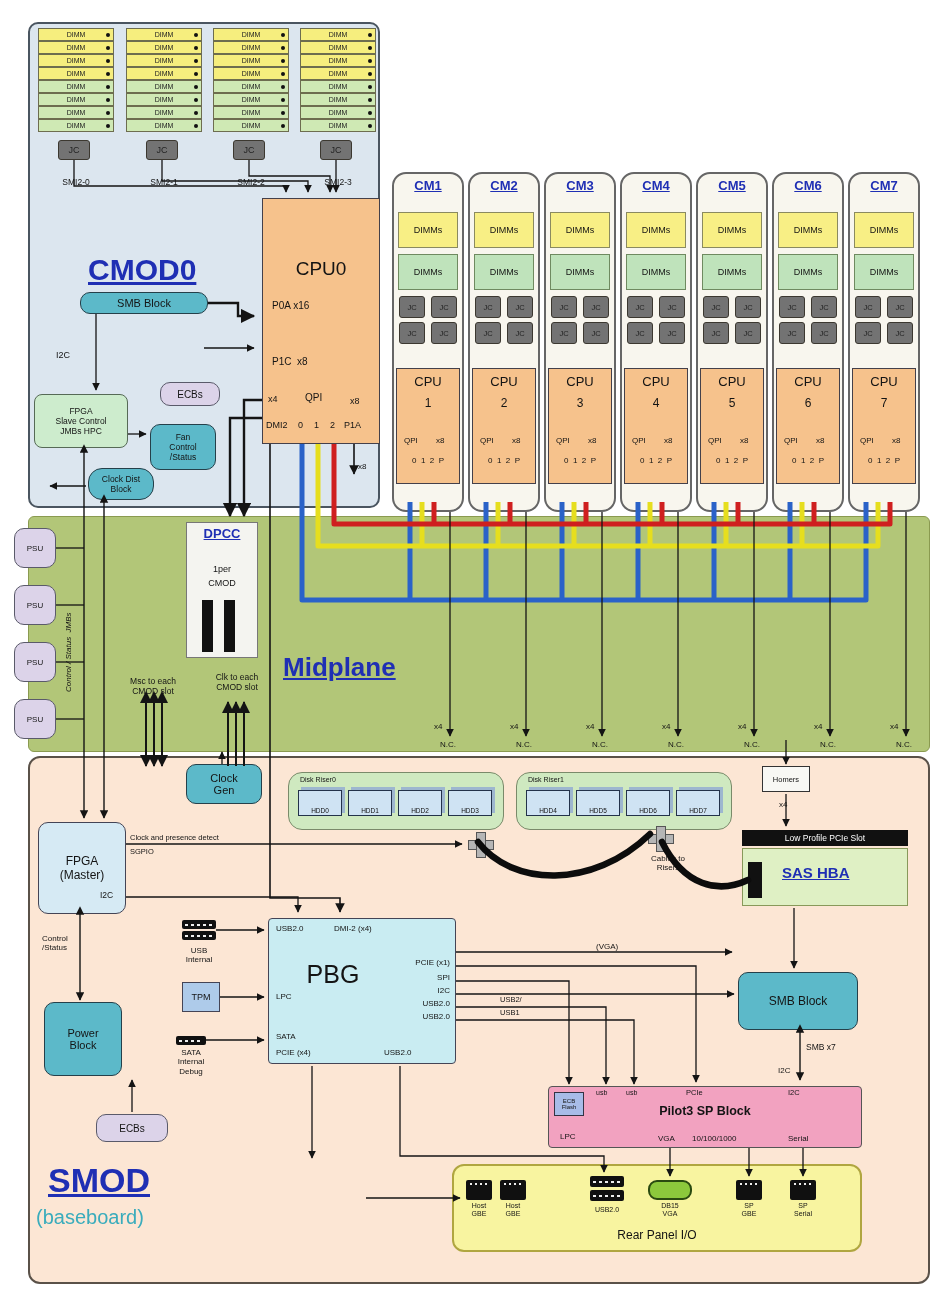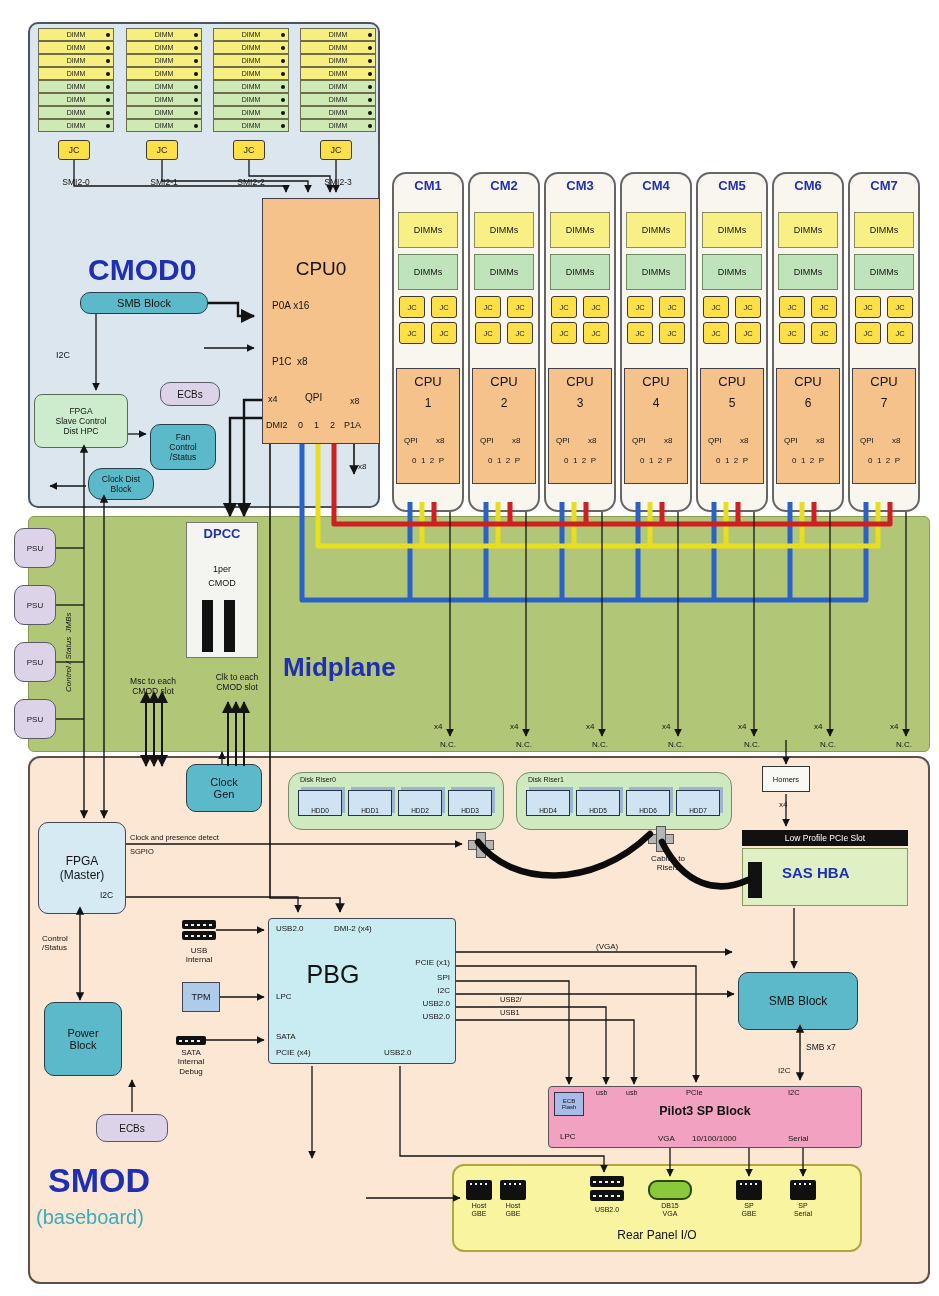--- a/index.html
+++ b/index.html
@@ -2,28 +2,28 @@
 <html><head>
 <meta charset="utf-8">
 <style>
   *{margin:0;padding:0;box-sizing:border-box}
   body{background:#fff;font-family:"Liberation Sans",sans-serif}
   #canvas{position:relative;width:939px;height:1296px;background:#ffffff;overflow:hidden}
   .b{position:absolute;box-sizing:border-box}
   .t{position:absolute;white-space:pre;color:#141414;line-height:1.18}
   .c{text-align:center}
   .r{text-align:right}
-  .bt{color:#1f2fb4;font-weight:bold;}
+  .bt{color:#1f2fb4;font-weight:bold;text-decoration:underline}
   .flexc{display:flex;flex-direction:column;align-items:center;justify-content:center;text-align:center;color:#141414}
   .teal{background:#5cb9c9;border:1px solid #25404a;border-radius:10px}
   .lav{background:#dcd3e9;border:1px solid #5a5a6a;border-radius:10px}
   .dimm-row{position:absolute;border:1px solid #6d6d4f;display:flex;align-items:center;justify-content:center;font-size:7px;color:#222}
   .ylw{background:#f6ee7e}.grn{background:#cfe9b4}
   .dot{position:absolute;right:3px;top:4px;width:4px;height:4px;background:#111;border-radius:50%}
-  .jc{position:absolute;background:#fde047;border:1px solid #3c3830;border-radius:3px;display:flex;align-items:center;justify-content:center;color:#222}
+  .jc{position:absolute;background:#737373;border:1px solid #3c3830;border-radius:3px;display:flex;align-items:center;justify-content:center;color:#222}
   .cpu{background:#f6c28c;border:1.5px solid #44404a}
   .cmcol{background:#f8f6ee;border:2px solid #666;border-radius:14px}
   .port-icon{position:absolute;background:#101010;border-radius:2px}
   .port-icon:before{content:"";position:absolute;left:4px;right:4px;top:3px;height:2px;background:repeating-linear-gradient(90deg,#eee 0 2px,rgba(0,0,0,0) 2px 5px)}
   .usbc{position:absolute;background:#101010;border-radius:2px}
   .usbc:before{content:"";position:absolute;left:3px;right:3px;top:50%;margin-top:-1px;height:2px;background:repeating-linear-gradient(90deg,#eee 0 3px,rgba(0,0,0,0) 3px 6px)}
   .plus{position:absolute;width:24px;height:24px}
   .plus:before{content:"";position:absolute;left:0;top:8px;width:24px;height:8px;background:#b5b5b5;border:1px solid #555}
   .plus:after{content:"";position:absolute;left:8px;top:0;width:8px;height:24px;background:#b5b5b5;border:1px solid #555}
   .hdd{position:absolute;background:#cfe3f3;border:1px solid #23324a;box-shadow:3px -3px 0 #9db6cf;display:flex;align-items:flex-end;justify-content:center;font-size:6.5px;color:#111;padding-bottom:1px}
@@ -205,21 +205,21 @@
   <div class="b teal flexc" style="left:80px;top:292px;width:128px;height:22px;font-size:11px">
       <span>SMB Block</span>
     </div>
   <div class="t" style="left:56px;top:350px;font-size:9px">I2C</div>
   <div class="b lav flexc" style="left:160px;top:382px;width:60px;height:24px;font-size:10px">
       <span>ECBs</span>
     </div>
   <div class="b flexc" style="left:34px;top:394px;width:94px;height:54px;background:#cdeccd;border:1px solid #566a56;border-radius:8px;font-size:8.5px">
       <span>FPGA</span>
       <span>Slave Control</span>
-      <span>Dist HPC</span>
+      <span>JMBs HPC</span>
     </div>
   <div class="b teal flexc" style="left:150px;top:424px;width:66px;height:46px;font-size:8.5px">
       <span>Fan</span>
       <span>Control</span>
       <span>/Status</span>
     </div>
   <div class="b teal flexc" style="left:88px;top:468px;width:66px;height:32px;border-radius:14px;font-size:8.5px">
       <span>Clock Dist</span>
       <span>Block</span>
     </div>
@@ -447,21 +447,21 @@
   <div class="t" style="left:814px;top:722px;font-size:8px">x4</div>
   <div class="t" style="left:890px;top:722px;font-size:8px">x4</div>
   <div class="t" style="left:440px;top:740px;font-size:8px">N.C.</div>
   <div class="t" style="left:516px;top:740px;font-size:8px">N.C.</div>
   <div class="t" style="left:592px;top:740px;font-size:8px">N.C.</div>
   <div class="t" style="left:668px;top:740px;font-size:8px">N.C.</div>
   <div class="t" style="left:744px;top:740px;font-size:8px">N.C.</div>
   <div class="t" style="left:820px;top:740px;font-size:8px">N.C.</div>
   <div class="t" style="left:896px;top:740px;font-size:8px">N.C.</div>
 
-  <div class="b teal flexc" style="left:186px;top:764px;width:76px;height:48px;font-size:11px">
+  <div class="b teal flexc" style="left:186px;top:764px;width:76px;height:40px;font-size:11px">
       <span>Clock</span>
       <span>Gen</span>
     </div>
 
   <div class="b" style="left:288px;top:772px;width:216px;height:58px;background:#cfe9c0;border:1px solid #7a8a6a;border-radius:14px"></div>
   <div class="t" style="left:300px;top:776px;font-size:7px">Disk Riser0</div>
   <div class="hdd" style="left:298px;top:790px;width:44px;height:26px">
       <span>HDD0</span>
     </div>
   <div class="hdd" style="left:348px;top:790px;width:44px;height:26px">

